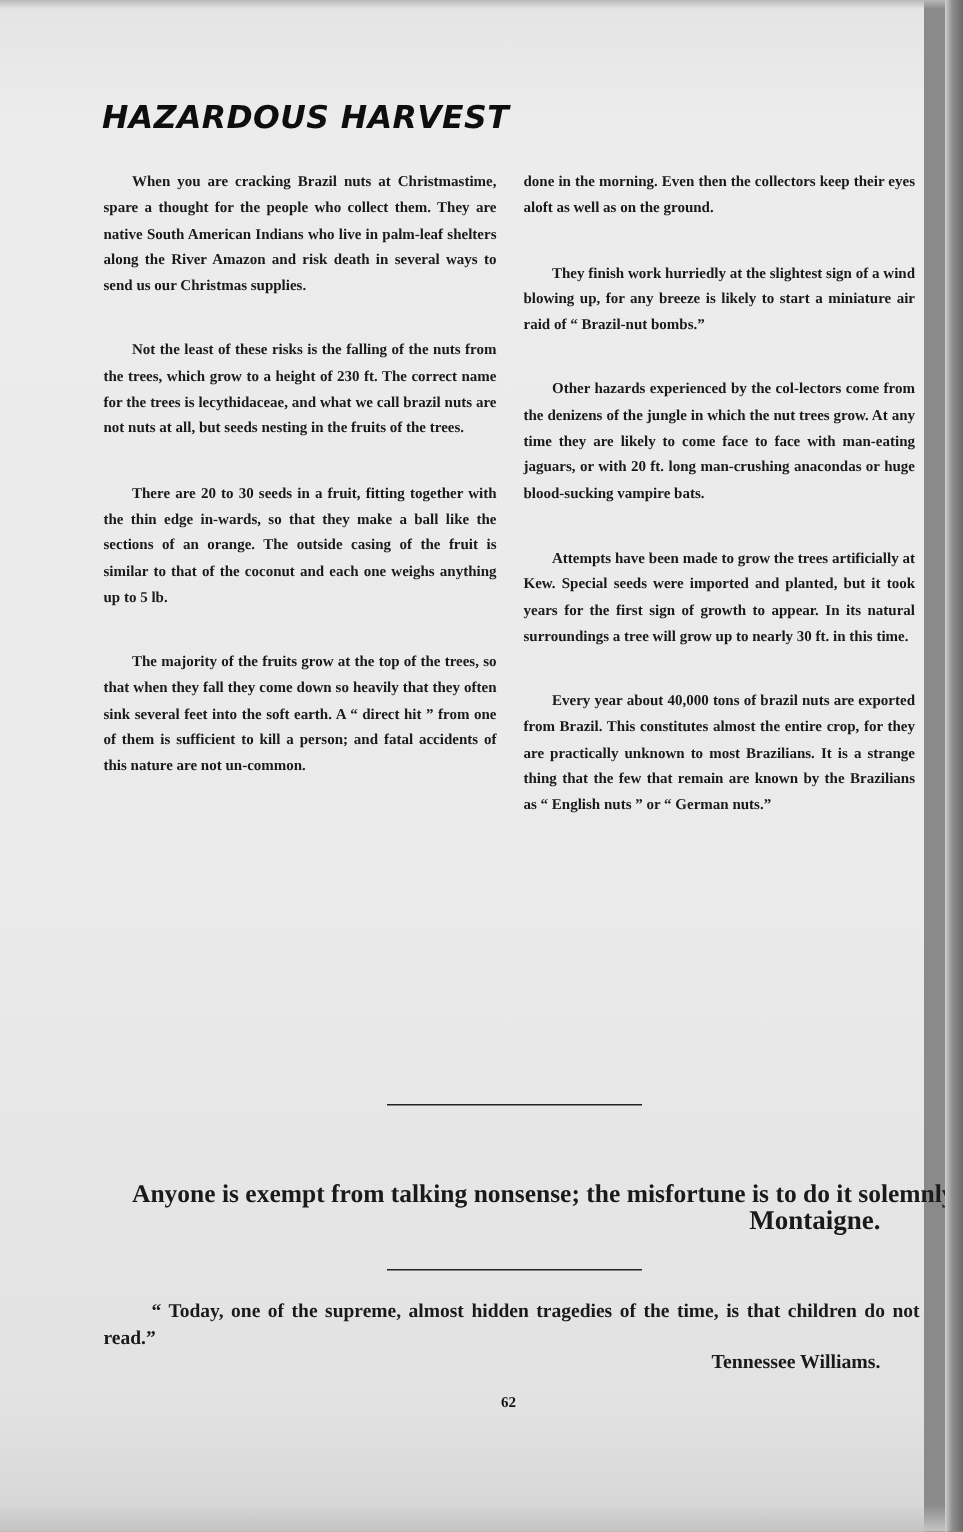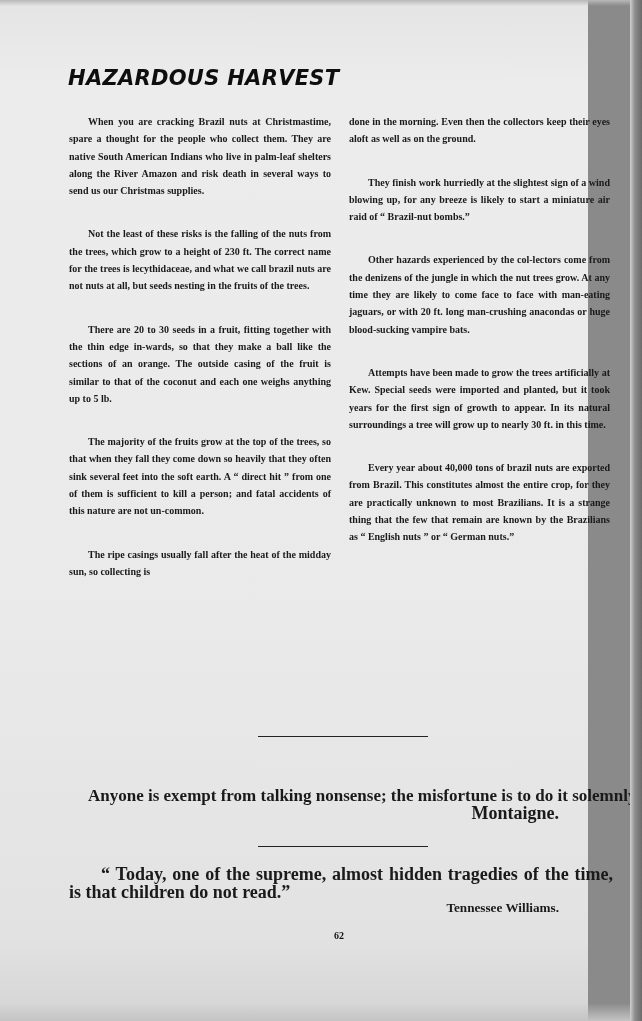--- a/index.html
+++ b/index.html
@@ -10,26 +10,25 @@
       width: 642px;
       height: 1021px;
       overflow: hidden;
       background: #8a8a8a;
       position: relative;
     }
     .page {
       position: absolute;
       left: 0;
       top: 0;
-      width: 568px;
+      width: 616px;
       height: 1021px;
       background: linear-gradient(180deg, #e4e4e4 0%, #ececec 8%, #eaeaea 60%, #e2e2e2 92%, #d4d4d4 100%);
       font-family: "Liberation Serif", "DejaVu Serif", serif;
       color: #141414;
-      padding-left: 20px;
     }
     .page-edge {
       position: absolute;
       right: 0;
       top: 0;
       width: 12px;
       height: 1021px;
       background: linear-gradient(90deg, #d0d0d0 0%, #8e8e8e 40%, #6a6a6a 100%);
     }
     .top-shadow {
@@ -100,21 +99,21 @@
       top: 803px;
       font-size: 18px;
       font-weight: bold;
       color: #1a1a1a;
     }
     .quote2 {
       position: absolute;
       left: 69px;
       top: 865px;
       width: 544px;
-      font-size: 18px;
+      font-size: 13px;
       line-height: 18px;
       font-weight: bold;
       color: #1a1a1a;
       text-indent: 32px;
       text-align: justify;
     }
     .attr2 {
       position: absolute;
       right: 29px;
       top: 900px;
@@ -137,21 +136,20 @@
 <div class="page">
   <div class="top-shadow"></div>
 
   <h1 class="title">HAZARDOUS HARVEST</h1>
 
   <div class="col left">
     <p>When you are cracking Brazil nuts at Christmastime, spare a thought for the people who collect them. They are native South American Indians who live in palm-leaf shelters along the River Amazon and risk death in several ways to send us our Christmas supplies.</p>
     <p>Not the least of these risks is the falling of the nuts from the trees, which grow to a height of 230 ft. The correct name for the trees is lecythidaceae, and what we call brazil nuts are not nuts at all, but seeds nesting in the fruits of the trees.</p>
     <p>There are 20 to 30 seeds in a fruit, fitting together with the thin edge in-wards, so that they make a ball like the sections of an orange. The outside casing of the fruit is similar to that of the coconut and each one weighs anything up to 5 lb.</p>
     <p>The majority of the fruits grow at the top of the trees, so that when they fall they come down so heavily that they often sink several feet into the soft earth. A “ direct hit ” from one of them is sufficient to kill a person; and fatal accidents of this nature are not un-common.</p>
-    <p class="tight">The ripe casings usually fall after the heat of the midday sun, so collecting is</p>
   </div>
 
   <div class="col right">
     <p class="noindent">done in the morning. Even then the collectors keep their eyes aloft as well as on the ground.</p>
     <p>They finish work hurriedly at the slightest sign of a wind blowing up, for any breeze is likely to start a miniature air raid of “ Brazil-nut bombs.”</p>
     <p>Other hazards experienced by the col-lectors come from the denizens of the jungle in which the nut trees grow. At any time they are likely to come face to face with man-eating jaguars, or with 20 ft. long man-crushing anacondas or huge blood-sucking vampire bats.</p>
     <p>Attempts have been made to grow the trees artificially at Kew. Special seeds were imported and planted, but it took years for the first sign of growth to appear. In its natural surroundings a tree will grow up to nearly 30 ft. in this time.</p>
     <p class="tight">Every year about 40,000 tons of brazil nuts are exported from Brazil. This constitutes almost the entire crop, for they are practically unknown to most Brazilians. It is a strange thing that the few that remain are known by the Brazilians as “ English nuts ” or “ German nuts.”</p>
   </div>
 

